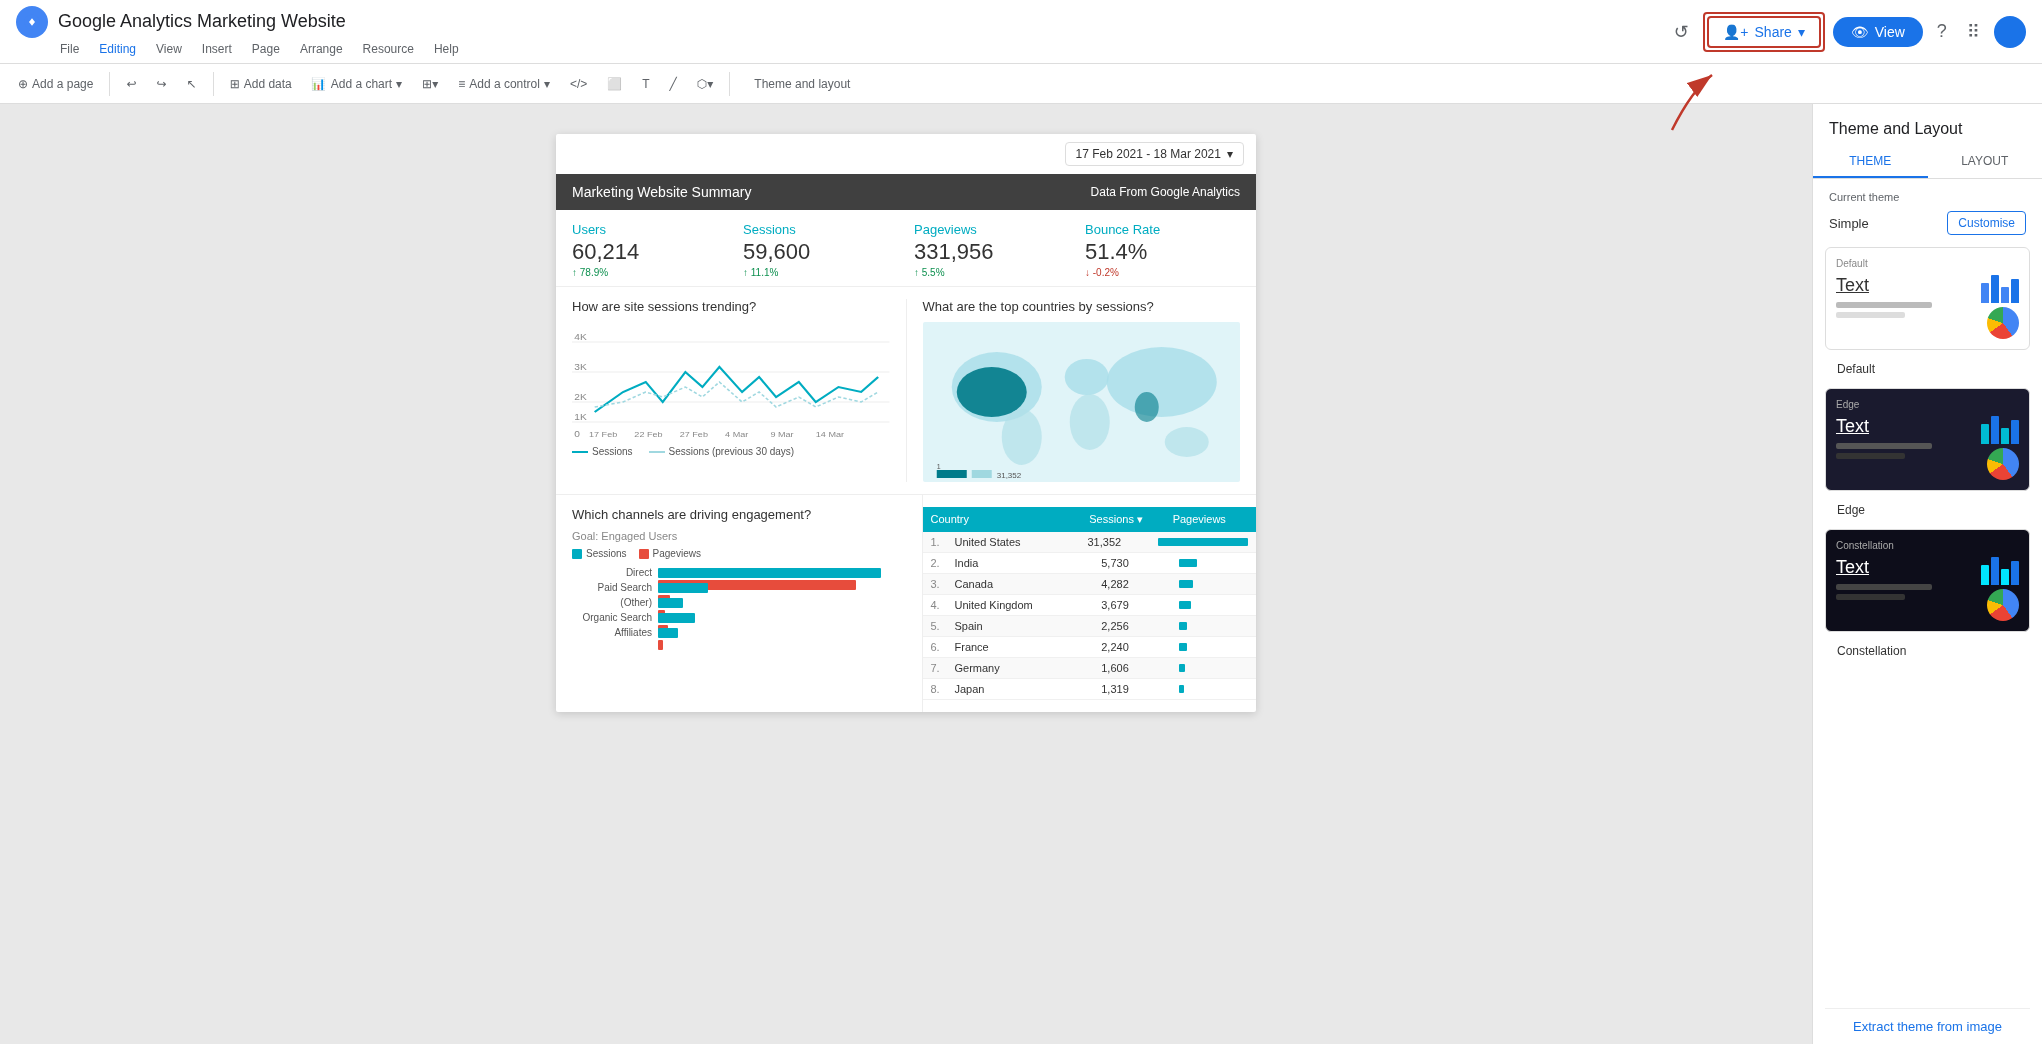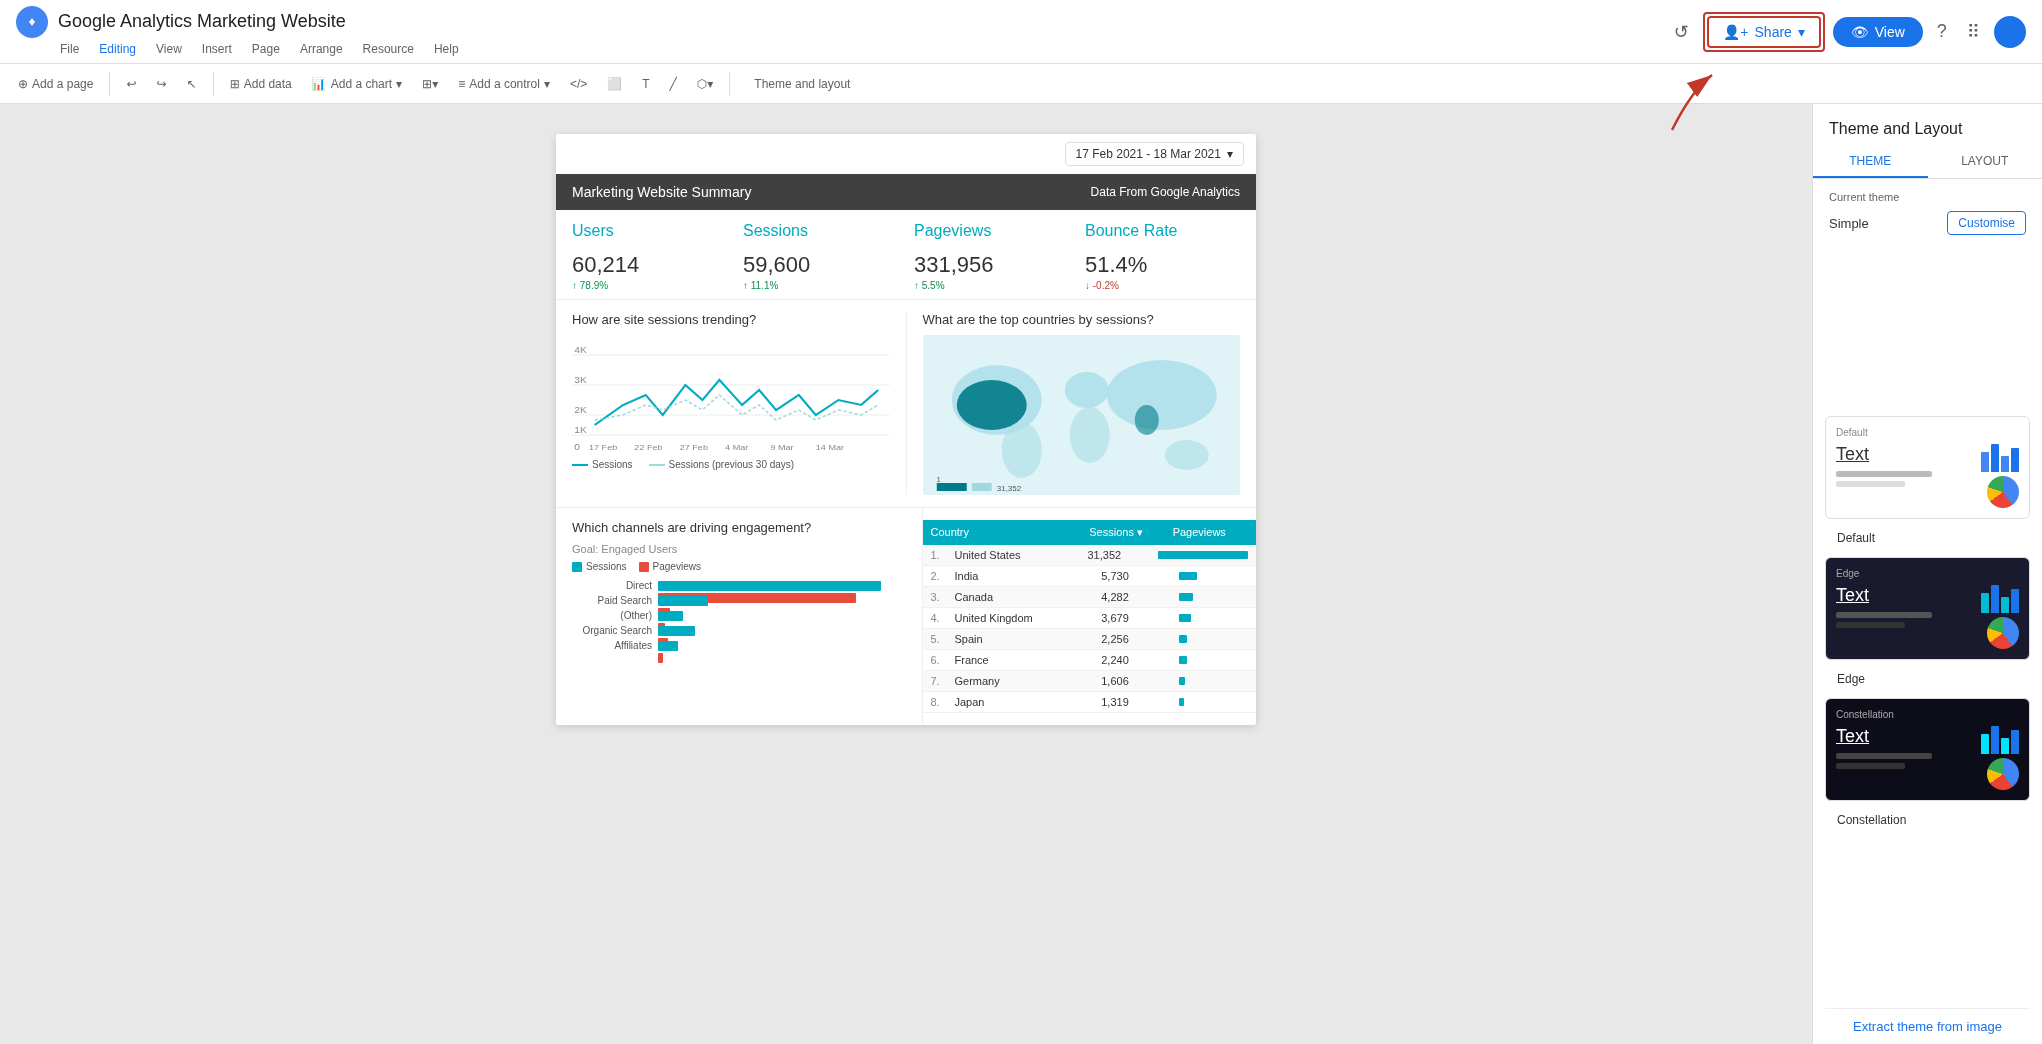--- a/index.html
+++ b/index.html
@@ -35,21 +35,21 @@
     .dashboard { background: #fff; width: 700px; border-radius: 2px; box-shadow: 0 2px 8px rgba(0,0,0,0.15); }
     .date-bar { display: flex; justify-content: flex-end; padding: 8px 12px; }
     .date-picker { border: 1px solid #ddd; border-radius: 4px; padding: 4px 10px; font-size: 12px; color: #333; background: #fff; cursor: pointer; display: flex; align-items: center; gap: 6px; }
 
     .banner { background: #404040; padding: 10px 16px; display: flex; justify-content: space-between; align-items: center; }
     .banner-left { color: #fff; font-size: 14px; font-weight: 500; }
     .banner-right { color: #fff; font-size: 12px; }
 
     .metrics-row { display: flex; padding: 12px 16px 8px; border-bottom: 1px solid #eee; gap: 16px; }
     .metric { flex: 1; }
-    .metric-label { color: #00acc1; font-size: 16px; margin-bottom: 12px; }
+    .metric-label { color: #00acc1; font-size: 13px; margin-bottom: 2px; }
     .metric-value { font-size: 22px; color: #333; font-weight: 300; }
     .metric-change { font-size: 10px; margin-top: 2px; }
     .metric-change.up { color: #0d904f; }
     .metric-change.down { color: #c0392b; }
 
     .charts-row { display: flex; padding: 12px 16px; gap: 16px; }
     .chart-left { flex: 1; border-right: 1px solid #eee; padding-right: 16px; }
     .chart-right { flex: 1; }
     .chart-title { font-size: 13px; font-weight: 500; margin-bottom: 8px; color: #333; }
     .chart-subtitle { font-size: 11px; color: #888; margin-bottom: 6px; }
@@ -89,21 +89,21 @@
     .panel-title { font-size: 16px; font-weight: 400; color: #202124; padding: 16px 16px 8px; }
     .panel-tabs { display: flex; border-bottom: 1px solid #ddd; }
     .panel-tab { flex: 1; text-align: center; padding: 8px; font-size: 12px; font-weight: 500; cursor: pointer; color: #5f6368; border-bottom: 2px solid transparent; }
     .panel-tab.active { color: #1a73e8; border-bottom: 2px solid #1a73e8; }
     .panel-section { padding: 12px 16px 4px; font-size: 11px; color: #5f6368; }
     .current-theme-row { display: flex; justify-content: space-between; align-items: center; padding: 4px 16px 12px; }
     .current-theme-name { font-size: 13px; color: #333; }
     .customise-btn { font-size: 12px; color: #1a73e8; border: 1px solid #1a73e8; border-radius: 4px; padding: 4px 10px; cursor: pointer; background: none; }
 
     
-    .theme-cards { padding: 0 12px; display: flex; flex-direction: column; gap: 8px; overflow-y: auto; flex: 1; justify-content: center; }
+    .theme-cards { padding: 0 12px; display: flex; flex-direction: column; gap: 8px; overflow-y: auto; flex: 1; }
     .theme-card { border-radius: 6px; overflow: hidden; border: 1px solid #ddd; cursor: pointer; }
     .theme-card-inner { padding: 10px; display: flex; flex-direction: column; gap: 6px; }
     .theme-card-header { font-size: 10px; color: #888; }
     .theme-card-row { display: flex; gap: 8px; align-items: flex-start; }
     .theme-card-text { flex: 1; }
     .theme-card-text-title { font-size: 18px; font-weight: 500; text-decoration: underline; }
     .theme-card-text-lines { margin-top: 6px; }
     .theme-card-line { height: 6px; border-radius: 2px; margin-bottom: 4px; }
     .theme-card-charts { display: flex; flex-direction: column; gap: 4px; align-items: flex-end; }
     .theme-card-bars { display: flex; align-items: flex-end; gap: 2px; }

